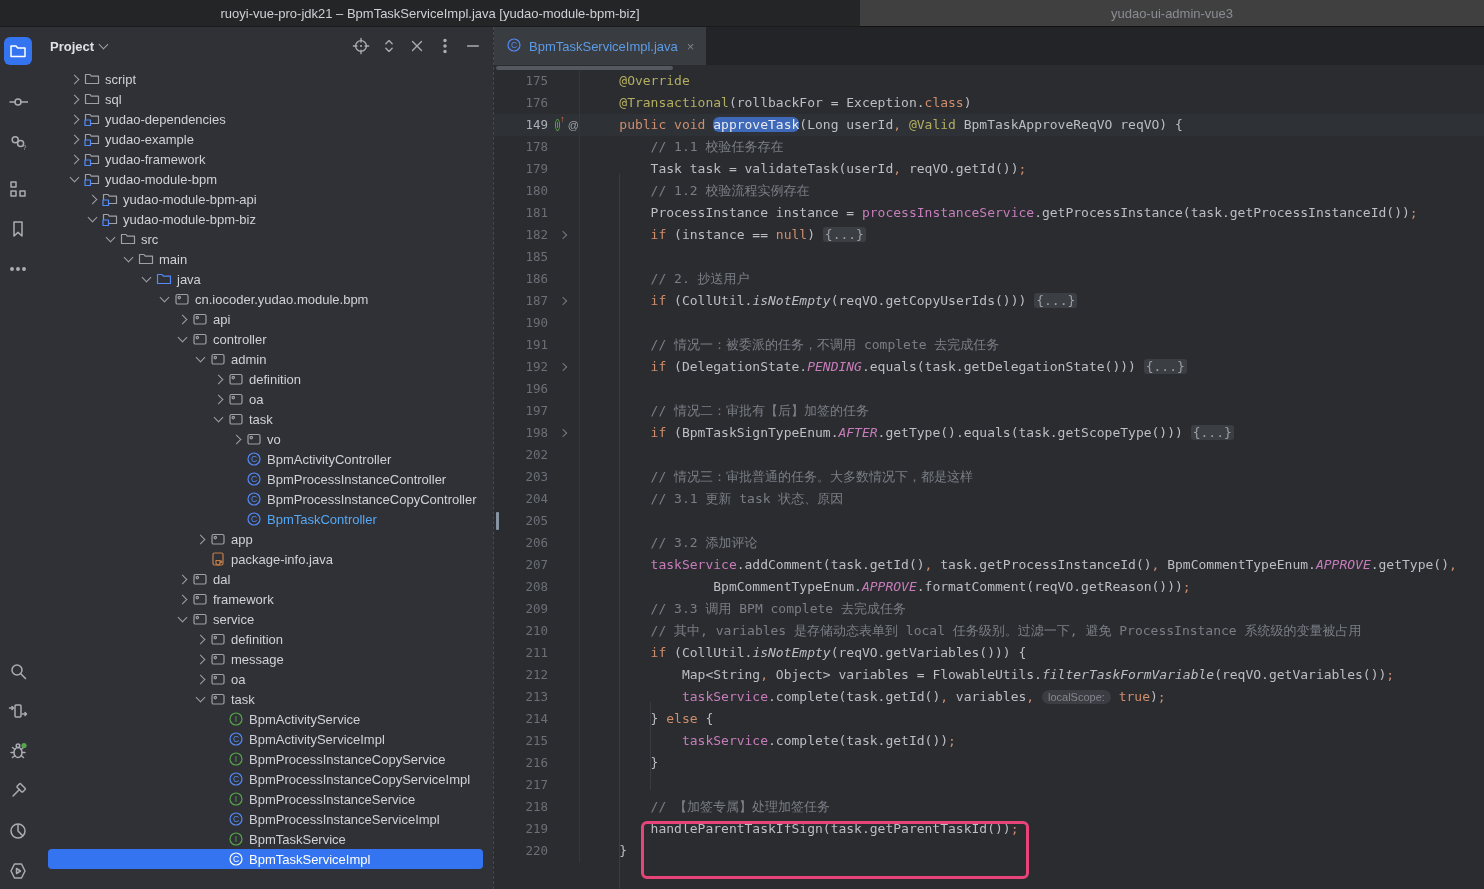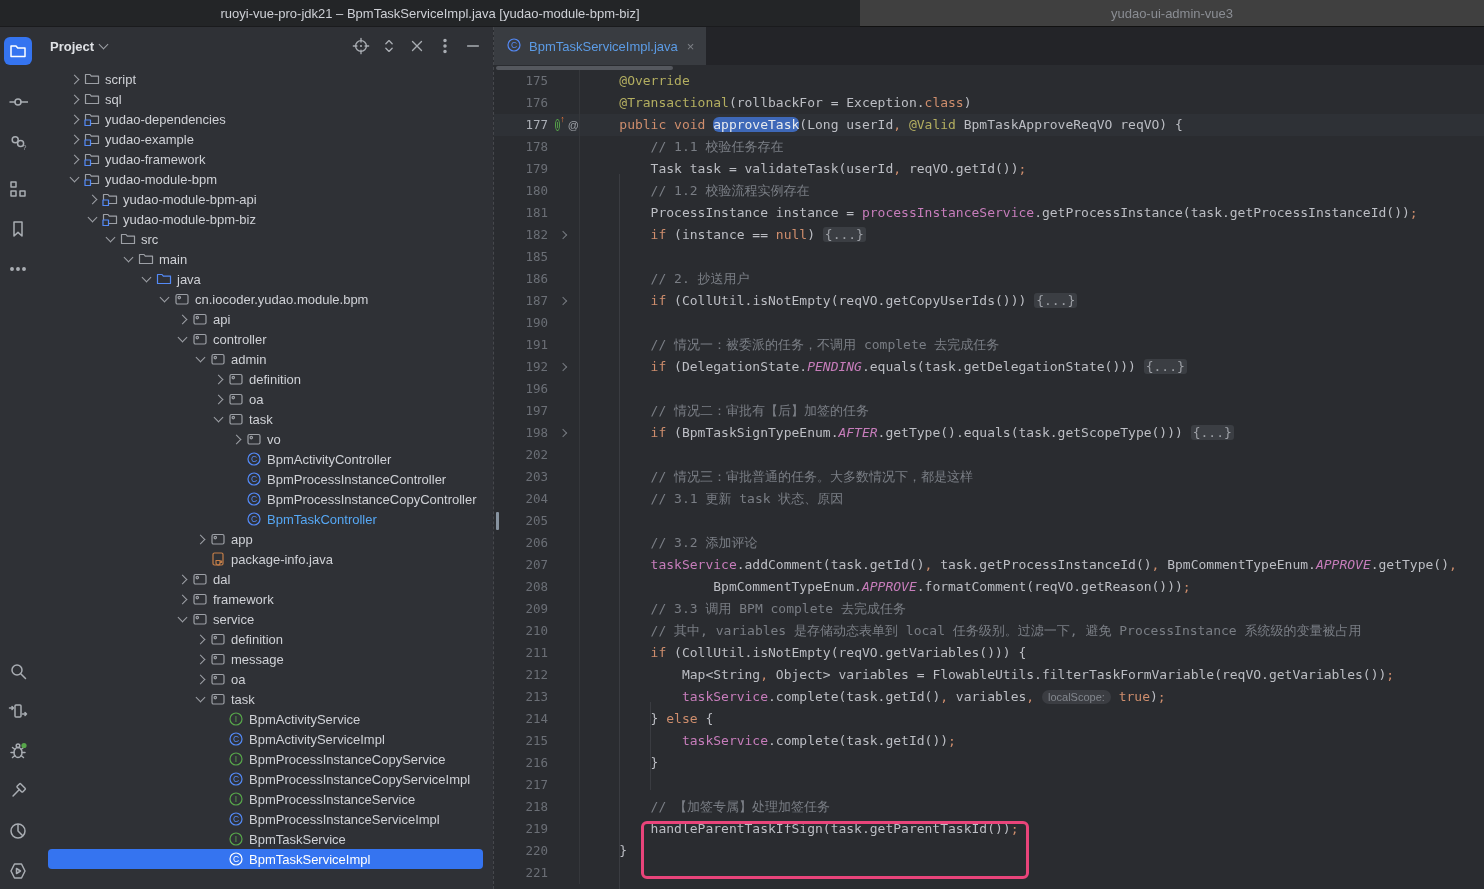--- a/index.html
+++ b/index.html
@@ -70,21 +70,21 @@
   .ovr-icon::after { content:"\2191"; position:absolute; right:-6px; top:-6px; color:#E8753A; font-size:9px; }
   .at-icon { color:#9DA0A6; font-size:11px; margin-left:6px; }
   pre.codeln { font:13px/22px "DejaVu Sans Mono", monospace; color:#BCBEC4; padding-left:8px;
             white-space:pre; }
   .kw  { color:#CF8E6D; }
   .ann { color:#B3AE60; }
   .cmt { color:#7A7E85; }
   .def { color:#BCBEC4; }
   .fld { color:#C77DBB; }
   .con { color:#C77DBB; font-style:italic; }
-  .itl { }
+  .itl { font-style:italic; }
   .pn  { color:#CF8E6D; }
   .sel { background:#3E68B8; color:#E8EAEE; border-radius:6px; }
   .fold{ background:#3B3E43; color:#9DA0A6; border-radius:3px; padding:0 2px; }
   .inlay{ background:#3B3D42; color:#82868D; border-radius:8px; padding:1px 6px; font-size:11px;
           font-family:"Liberation Sans", sans-serif; }
   .guide { position:absolute; width:1px; background:#3A3C41; }
   .hlbox { position:absolute; border:3px solid #E9447A; border-radius:6px; pointer-events:none; }
 </style>
 </head>
 <body>
@@ -724,21 +724,21 @@
             <div class="gutter">175</div>
             <div class="gicons"></div>
             <pre class="codeln"><span class="ann">    @Override</span></pre>
           </div>
           <div class="crow">
             <div class="gutter">176</div>
             <div class="gicons"></div>
             <pre class="codeln"><span class="ann">    @Transactional</span><span class="def">(rollbackFor = Exception.</span><span class="kw">class</span><span class="def">)</span></pre>
           </div>
           <div class="crow cur">
-            <div class="gutter">177</div>
+            <div class="gutter">149</div>
             <div class="gicons">
               <span class="ovr-icon">I</span>
               <span class="at-icon">@</span>
             </div>
             <pre class="codeln"><span class="kw">    public void </span><span class="sel">approveTask</span><span class="def">(Long userId</span><span class="pn">,</span><span class="def"> </span><span class="ann">@Valid</span><span class="def"> BpmTaskApproveReqVO reqVO) {</span></pre>
           </div>
           <div class="crow">
             <div class="gutter">178</div>
             <div class="gicons"></div>
             <pre class="codeln"><span class="cmt">        // 1.1 校验任务存在</span></pre>
@@ -903,25 +903,20 @@
           <div class="crow">
             <div class="gutter">219</div>
             <div class="gicons"></div>
             <pre class="codeln"><span class="def">        handleParentTaskIfSign(task.getParentTaskId())</span><span class="pn">;</span></pre>
           </div>
           <div class="crow">
             <div class="gutter">220</div>
             <div class="gicons"></div>
             <pre class="codeln"><span class="def">    }</span></pre>
           </div>
-          <div class="crow">
-            <div class="gutter">221</div>
-            <div class="gicons"></div>
-            <pre class="codeln"></pre>
-          </div>
         </div>
       <div class="guide" style="left:125px; top:109px; height:726px;"></div>
       <div class="guide" style="left:156px; top:637px; height:88px;"></div>
       <div class="hlbox" style="left:147px; top:756px; width:388px; height:58px;"></div>
 
     </div>
   </div>
 
 </div>
 

